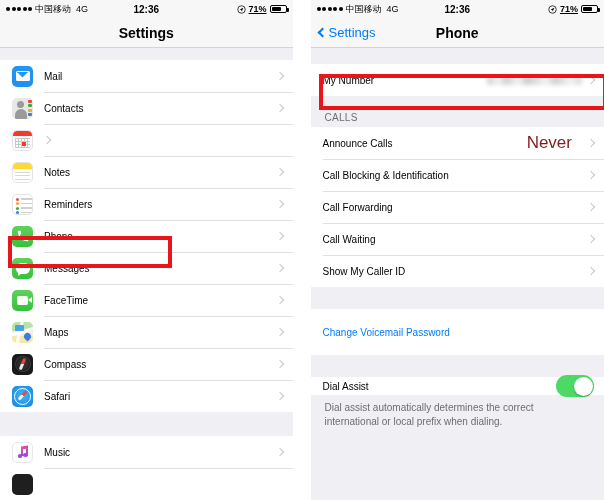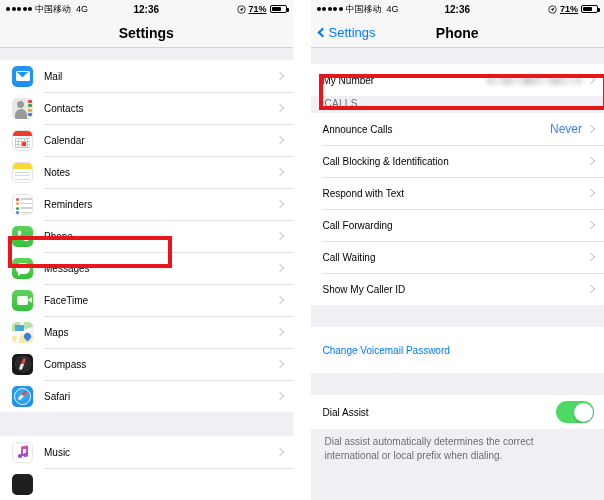--- a/index.html
+++ b/index.html
@@ -71,21 +71,21 @@
     display:flex; align-items:center; background:#fff;
     height:32px; padding-left:12px; padding-right:10px;
     position:relative;
   }
   .row + .row::before {
     content:""; position:absolute; left:44px; right:0; top:0;
     height:1px; background:#e0e0e2;
   }
   .row.no-icon + .row.no-icon::before { left:12px; }
   .row-label { font-size:10px; color:#000; flex:1; }
-  .row-value { font-size:12px; color:#3b82f6; margin-right:6px; }
+  .row-value { font-size:17px; color:#7f1d1d; margin-right:16px; }
   .chev {
     width:6px; height:6px; border-right:1.5px solid #c7c7cc;
     border-top:1.5px solid #c7c7cc; transform:rotate(45deg);
     flex-shrink:0;
   }
   .blurred {
     width:95px; height:9px; margin-right:6px;
     background:linear-gradient(90deg,
       rgba(170,170,175,.55) 0%, rgba(170,170,175,.15) 12%,
       rgba(170,170,175,.55) 20%, rgba(170,170,175,.15) 33%,
@@ -222,21 +222,21 @@
     background:#9b4bdd; border-radius:50%;
   }
   .ic-music .note .b2 {
     position:absolute; left:7px; top:7.5px; width:4.5px; height:3.5px;
     background:#9b4bdd; border-radius:50%;
   }
 
   
   .sec-hdr {
     font-size:10px; color:#6d6d72; letter-spacing:.3px;
-    padding:2px 0 4px 14px; background:#efeff4;
+    padding:16px 0 4px 14px; background:#efeff4;
   }
   .link-row { height:46px; }
   .link-row .row-label { color:#007aff; }
   .footer-note {
     font-size:10px; color:#6d6d72; line-height:1.35;
     padding:6px 14px 0 14px; background:#efeff4;
   }
 
   
   .toggle {
@@ -317,21 +317,20 @@
         <span class="row-label">Contacts</span>
         <span class="chev"></span>
       </div>
 
       <div class="row">
         <span class="app-icon ic-cal">
           <i class="top"></i>
             <i class="grid"></i>
             <i class="mark"></i>
         </span>
-        <span class="row-label">Calendar</span>
         <span class="chev"></span>
       </div>
 
       <div class="row">
         <span class="app-icon ic-notes">
           <i class="top"></i>
             <i class="lines"></i>
         </span>
         <span class="row-label">Notes</span>
         <span class="chev"></span>
@@ -498,24 +497,20 @@
         <span class="row-label">Announce Calls</span>
         <span class="row-value">Never</span>
         <span class="chev"></span>
       </div>
 
       <div class="row no-icon">
         <span class="row-label">Call Blocking &amp; Identification</span>
         <span class="chev"></span>
       </div>
 
-      <div class="row no-icon">
-        <span class="row-label">Respond with Text</span>
-        <span class="chev"></span>
-      </div>
 
       <div class="row no-icon">
         <span class="row-label">Call Forwarding</span>
         <span class="chev"></span>
       </div>
 
       <div class="row no-icon">
         <span class="row-label">Call Waiting</span>
         <span class="chev"></span>
       </div>
@@ -531,21 +526,21 @@
 
     <div class="group">
       <div class="row no-icon link-row">
         <span class="row-label">Change Voicemail Password</span>
       </div>
     </div>
 
     <div class="gap" style="height:22px"></div>
 
     <div class="group">
-      <div class="row no-icon" style="height:34px">
+      <div class="row no-icon" style="height:18px">
         <span class="row-label">Dial Assist</span>
         <span class="toggle">
             <i class="knob"></i>
           </span>
       </div>
     </div>
 
     <div class="footer-note">Dial assist automatically determines the correct international or local prefix when dialing.</div>
 
     <div class="annot" style="left:8px; top:74px; width:288px; height:36px;"></div>

